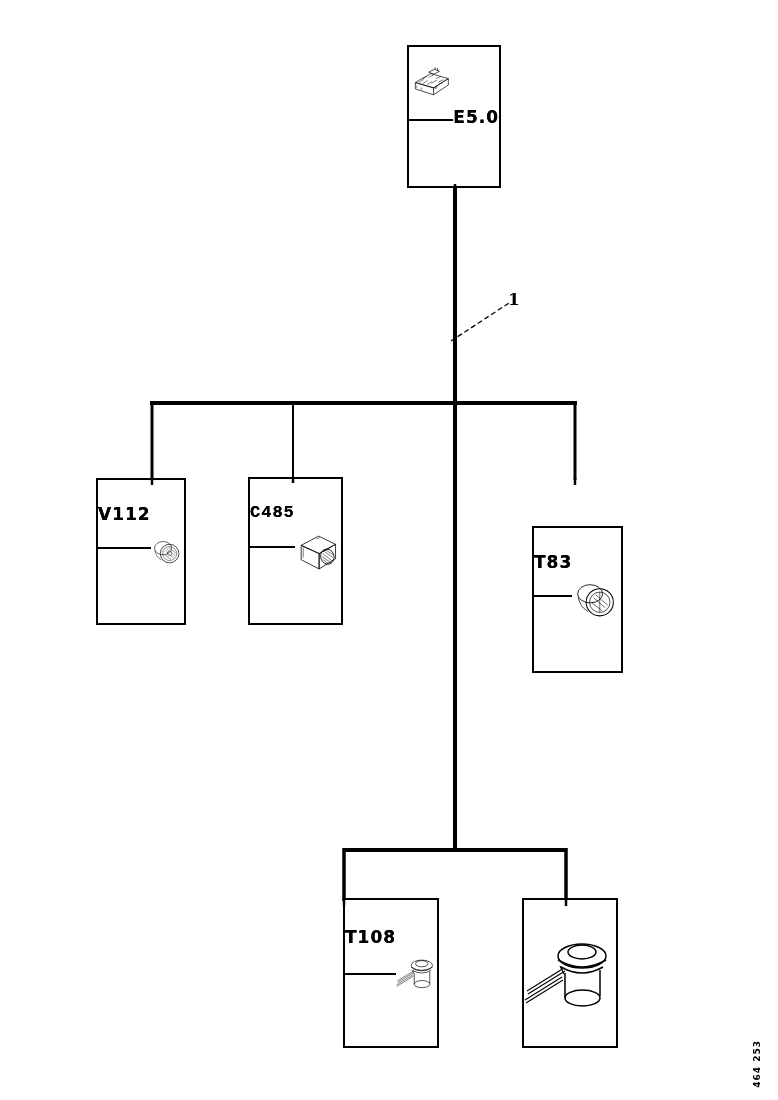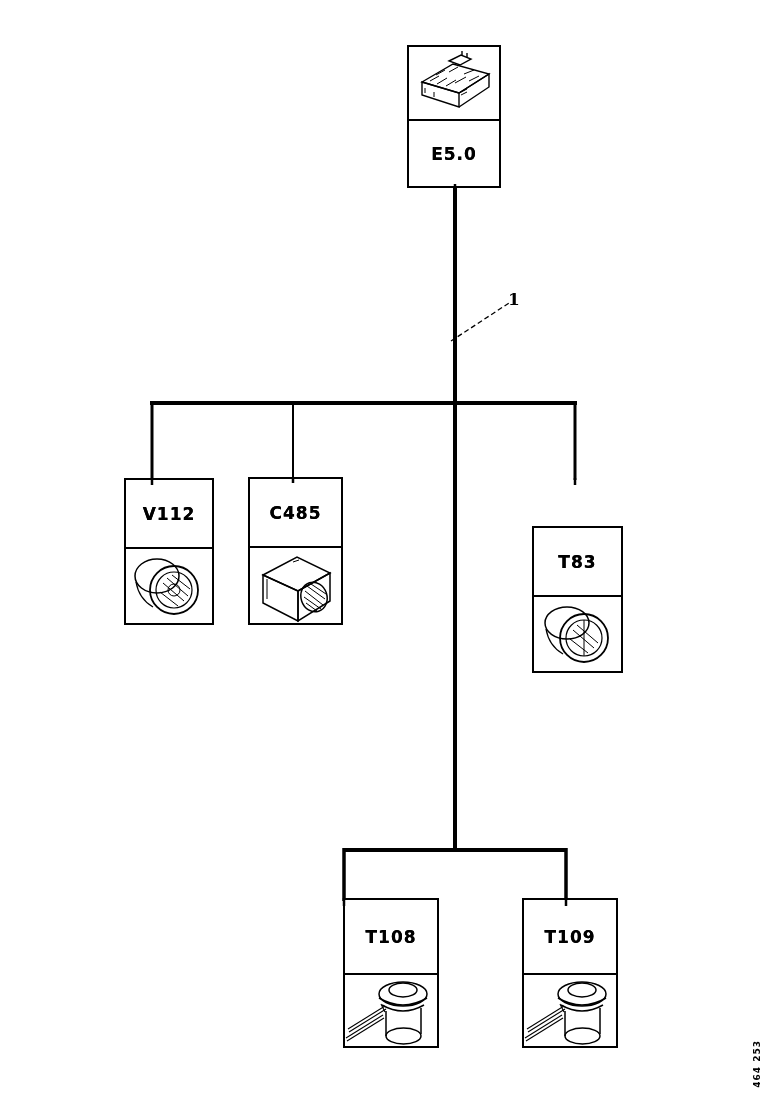--- a/index.html
+++ b/index.html
@@ -9,37 +9,37 @@
     position:relative; overflow:hidden;
   }
   #page { position:absolute; left:0; top:0; width:778px; height:1100px; background:#ffffff; }
 
   svg.layer { position:absolute; left:0; top:0; width:778px; height:1100px; }
   #wire-layer { z-index:0; }
   #tick-layer { z-index:3; pointer-events:none; }
 
   .box {
     position:absolute; background:#ffffff; border:2px solid #000;
-    box-sizing:border-box; display:flex; flex-direction:column; z-index:1;
+    box-sizing:border-box; display:flex; flex-direction:row; z-index:1;
   }
   .cell-label {
     display:flex; align-items:center; justify-content:center;
     font-size:17px; font-weight:700; letter-spacing:1px; color:#000;
     text-shadow:0 0 0.6px #000;
   }
   .cell-image { display:flex; align-items:center; justify-content:center; overflow:hidden; }
 
   
   #box-e50 { left:407px; top:45px; width:94px; height:143px; }
   #box-e50 .cell-image { height:72px; border-bottom:2px solid #000; }
   #box-e50 .cell-label { flex:1; }
 
   
-  #box-v112 { left:124px; top:478px; width:90px;  height:147px;text-align:right; }
-  #box-c485 { left:248px; top:477px; width:95px;  height:148px; }
+  #box-v112 { left:96px; top:478px; width:90px;  height:147px;text-align:right; }
+  #box-c485 { left:248px; top:477px; width:95px;  height:148px;font-family:Liberation Mono, monospace; }
   #box-t83  { left:532px; top:478px; width:91px;  height:147px;margin-top:48px; }
   
   #box-t108 { left:303px; top:898px; width:96px;  height:150px;margin-left:40px; }
   #box-t109 { left:522px; top:898px; width:96px;  height:150px; }
 
   .label-top .cell-label { height:67px; border-bottom:2px solid #000; }
   .label-top .cell-image { flex:1; }
   #box-t108 .cell-label, #box-t109 .cell-label { height:73px; }
 
   #callout-1 {
@@ -196,21 +196,20 @@
           <line x1="4" y1="58" x2="41" y2="35"></line>
           <line x1="1" y1="64" x2="38" y2="41"></line>
           <line x1="2" y1="67" x2="39" y2="44"></line>
           <line x1="36" y1="30" x2="40" y2="38"></line>
         </g>
       </svg>
     </div>
   </div>
 
   <div class="box label-top" id="box-t109">
-    <div class="cell-label">T109</div>
     <div class="cell-image">
       <svg width="92" height="74" viewBox="0 0 92 74" class="draw">
         <g stroke="#000" fill="none" stroke-width="1.5">
           <ellipse cx="58" cy="20" rx="24" ry="12"></ellipse>
           <ellipse cx="58" cy="16" rx="14" ry="7"></ellipse>
           <path d="M34,24 q24,14 48,0"></path>
           <path d="M37,31 q21,12 42,0"></path>
           <line x1="41" y1="37" x2="41" y2="62"></line>
           <line x1="76" y1="34" x2="76" y2="60"></line>
           <ellipse cx="58.5" cy="62" rx="17.5" ry="8"></ellipse>

